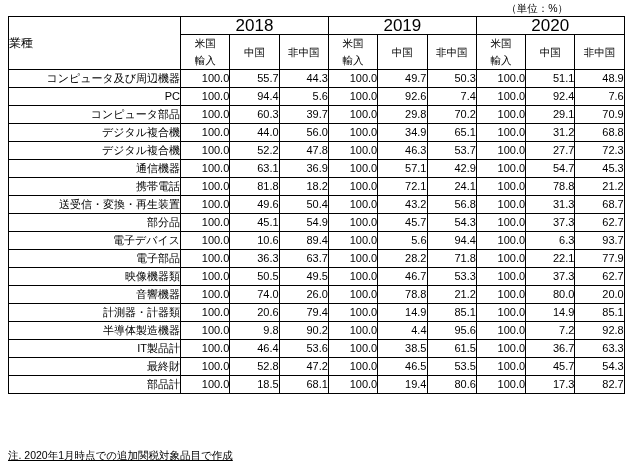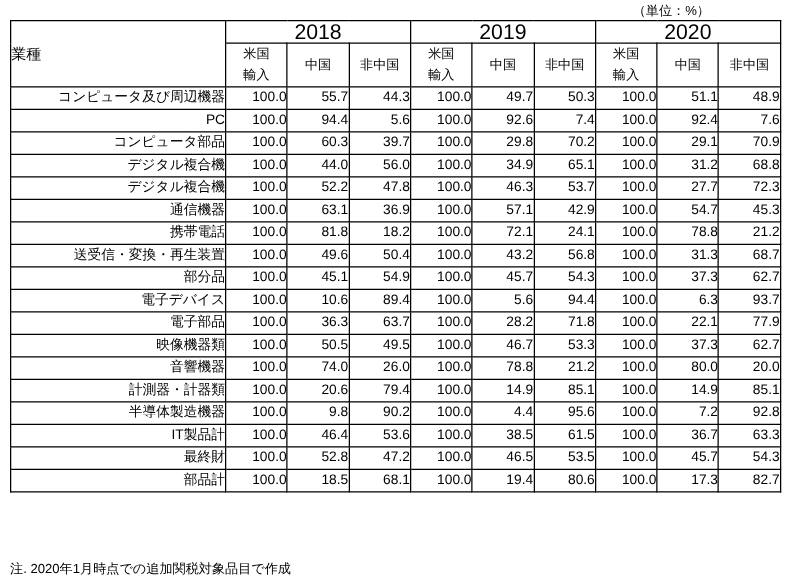--- a/index.html
+++ b/index.html
@@ -82,21 +82,21 @@
   tr.grp-start > td {
     border-top: 1.6px solid #000000;
   }
   .notes {
     position: absolute;
     left: 8px;
     bottom: 4px;
     font-size: 10.5px;
     line-height: 15px;
   }
-  .notes div { white-space: nowrap; }
+  .notes div { white-space: nowrap; text-decoration: underline; }
 </style>
 </head>
 <body>
 
 <div class="page">
 
   <div class="unit-note">（単位：%）</div>
 
   <table class="data">
     <colgroup>

